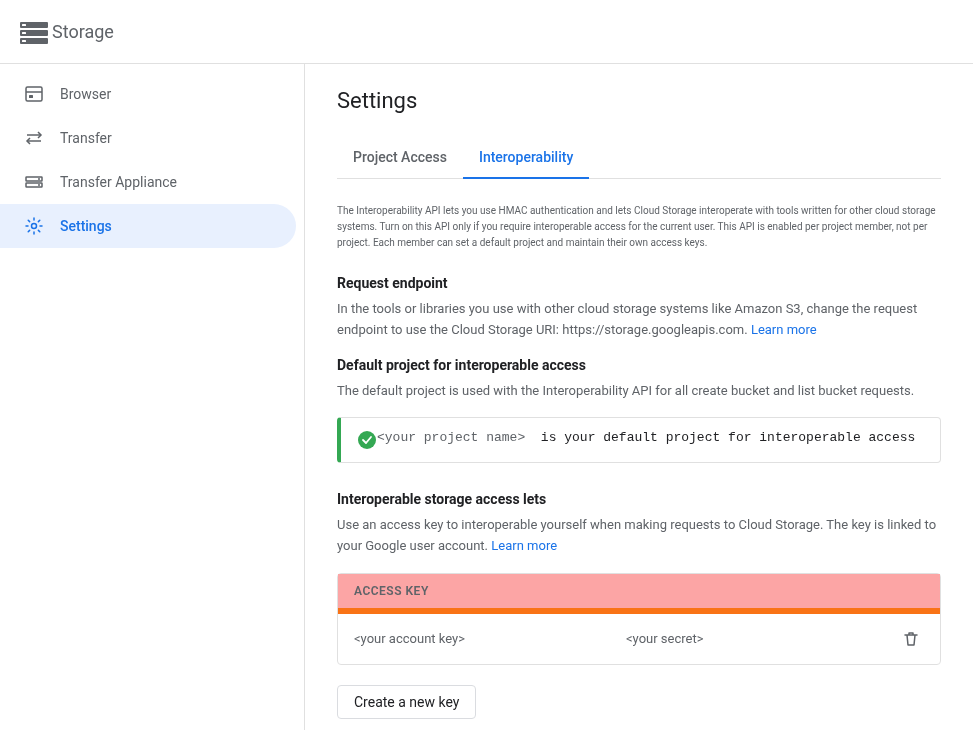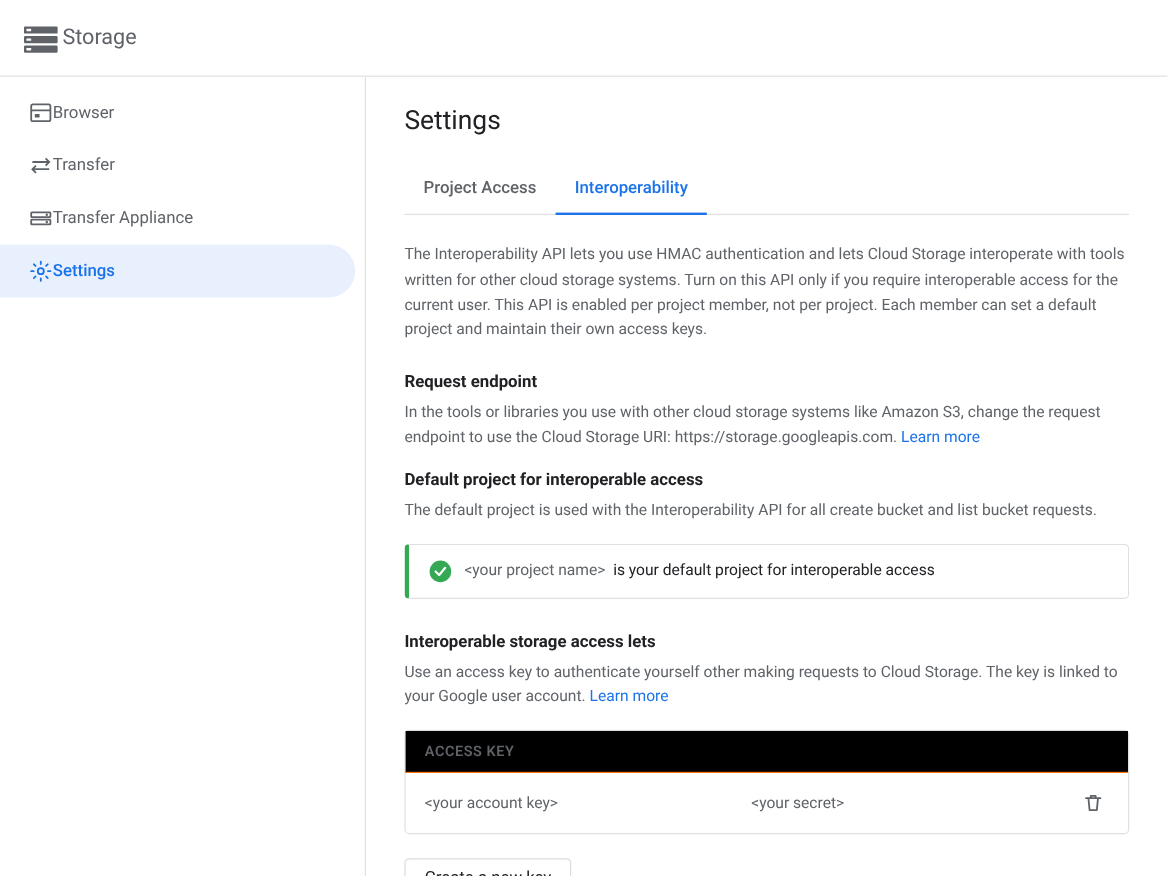--- a/index.html
+++ b/index.html
@@ -45,20 +45,21 @@
       width: 305px;
       flex-shrink: 0;
       border-right: 1px solid #e0e0e0;
       background: #fff;
       overflow-y: auto;
       padding-top: 8px;
     }
     .sidebar-item {
       display: flex;
       align-items: center;
+      gap: 16px;
       padding: 12px 24px;
       cursor: pointer;
       color: #5f6368;
       font-size: 14px;
       border-radius: 0 24px 24px 0;
       margin-right: 8px;
     }
     .sidebar-item.active {
       background: #e8f0fe;
       color: #1a73e8;
@@ -101,21 +102,21 @@
       border-bottom: 2px solid transparent;
       margin-bottom: -1px;
     }
     .tab.active {
       color: #1a73e8;
       border-bottom: 2px solid #1a73e8;
     }
 
     
     .description-text {
-      font-size: 13px;
+      font-size: 10px;
       color: #5f6368;
       line-height: 1.6;
       margin-bottom: 24px;
       max-width: 620px;
     }
 
     .section-title {
       font-size: 14px;
       font-weight: 700;
       color: #202124;
@@ -135,24 +136,24 @@
       margin-top: 32px;
     }
 
     
     .project-box {
       border: 1px solid #e0e0e0;
       border-left: 4px solid #34a853;
       border-radius: 4px;
       padding: 12px 16px;
       display: flex;
-      align-items: center;
-      gap: 10px;
+      align-items: flex-start;
       margin-bottom: 28px;
       max-width: 620px;
+      font-family: Liberation Mono, monospace;
     }
     .check-icon {
       width: 20px;
       height: 20px;
       flex-shrink: 0;
     }
     .project-box-text {
       font-size: 13px;
       color: #202124;
     }
@@ -165,22 +166,22 @@
 
     .keys-table {
       width: 100%;
       border: 1px solid #e0e0e0;
       border-radius: 4px;
       margin-bottom: 20px;
     }
     .keys-table-header {
       display: flex;
       padding: 10px 16px;
-      border-bottom: 1px solid #f97316;
-      background: #000000;
+      border-bottom: 6px solid #f97316;
+      background: #fca5a5;
     }
     .keys-table-col-key {
       flex: 1;
       font-size: 12px;
       font-weight: 600;
       color: #5f6368;
       text-transform: uppercase;
       letter-spacing: 0.5px;
     }
     .keys-table-col-secret {
@@ -332,21 +333,21 @@
         <span class="project-box-text">
           <span class="project-name">&lt;your project name&gt;</span>
           &nbsp;<span>is your default project for interoperable access</span>
         </span>
       </div>
     </div>
 
     <div class="keys-section">
       <div class="section-title">Interoperable storage access lets</div>
       <p class="section-desc">
-        <span>Use an access key to authenticate yourself other making requests to Cloud Storage. The key is linked to your Google user account.</span>
+        <span>Use an access key to interoperable yourself when making requests to Cloud Storage. The key is linked to your Google user account.</span>
         <a class="learn-more" href="#"> <span>Learn more</span></a>
       </p>
 
       
       <div class="keys-table">
         <div class="keys-table-header">
           <div class="keys-table-col-key">Access Key</div>
           <div style="width:32px;"></div>
         </div>
         <div class="keys-table-row">

